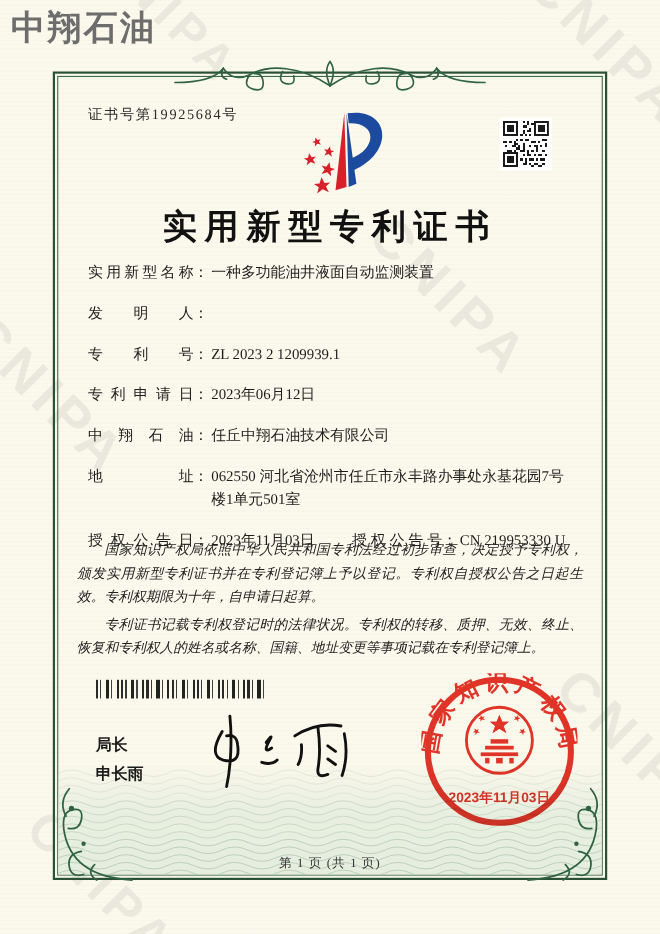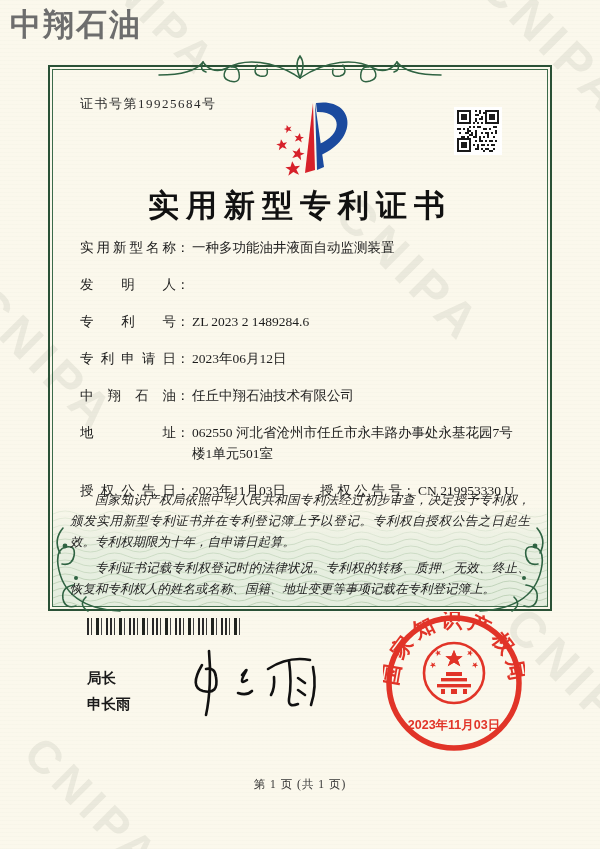--- a/index.html
+++ b/index.html
@@ -26,21 +26,21 @@
   .wm6{ left:8px;   top:778px; font-size:46px;}
 
   
   .brand {
     position:absolute; left:10px; top:4px; z-index:2;
     font:900 31px "Liberation Sans", sans-serif; letter-spacing:2px; color:#6d6d6d;
   }
 
   
   .frame {
-    position:absolute; left:48px; top:65px; width:504px; height:546px; z-index:1;
+    position:absolute; left:48px; top:65px; width:504px; height:735px; z-index:1;
     border:2px solid #2a5136;
   }
   .frame::before {
     content:""; position:absolute; inset:2px; border:1px solid #3c6a4a; pointer-events:none;
   }
 
   
   .band {
     position:absolute; left:3px; right:3px; bottom:3px; height:100px; z-index:0;
     background:linear-gradient(180deg, rgba(228,237,222,0) 0%, rgba(228,237,222,.85) 45%, #e4edde 100%);
@@ -243,21 +243,21 @@
         <span class="colon">：</span>
         <span class="val">一种多功能油井液面自动监测装置</span>
       </div>
       <div class="frow">
         <span class="lbl">发明人</span>
         <span class="colon">：</span>
       </div>
       <div class="frow">
         <span class="lbl">专利号</span>
         <span class="colon">：</span>
-        <span class="val">ZL 2023 2 1489284.6</span>
+        <span class="val">ZL 2023 2 1209939.1</span>
       </div>
       <div class="frow">
         <span class="lbl">专利申请日</span>
         <span class="colon">：</span>
         <span class="val">2023年06月12日</span>
       </div>
       <div class="frow">
         <span class="lbl">中翔石油</span>
         <span class="colon">：</span>
         <span class="val">任丘中翔石油技术有限公司</span>

